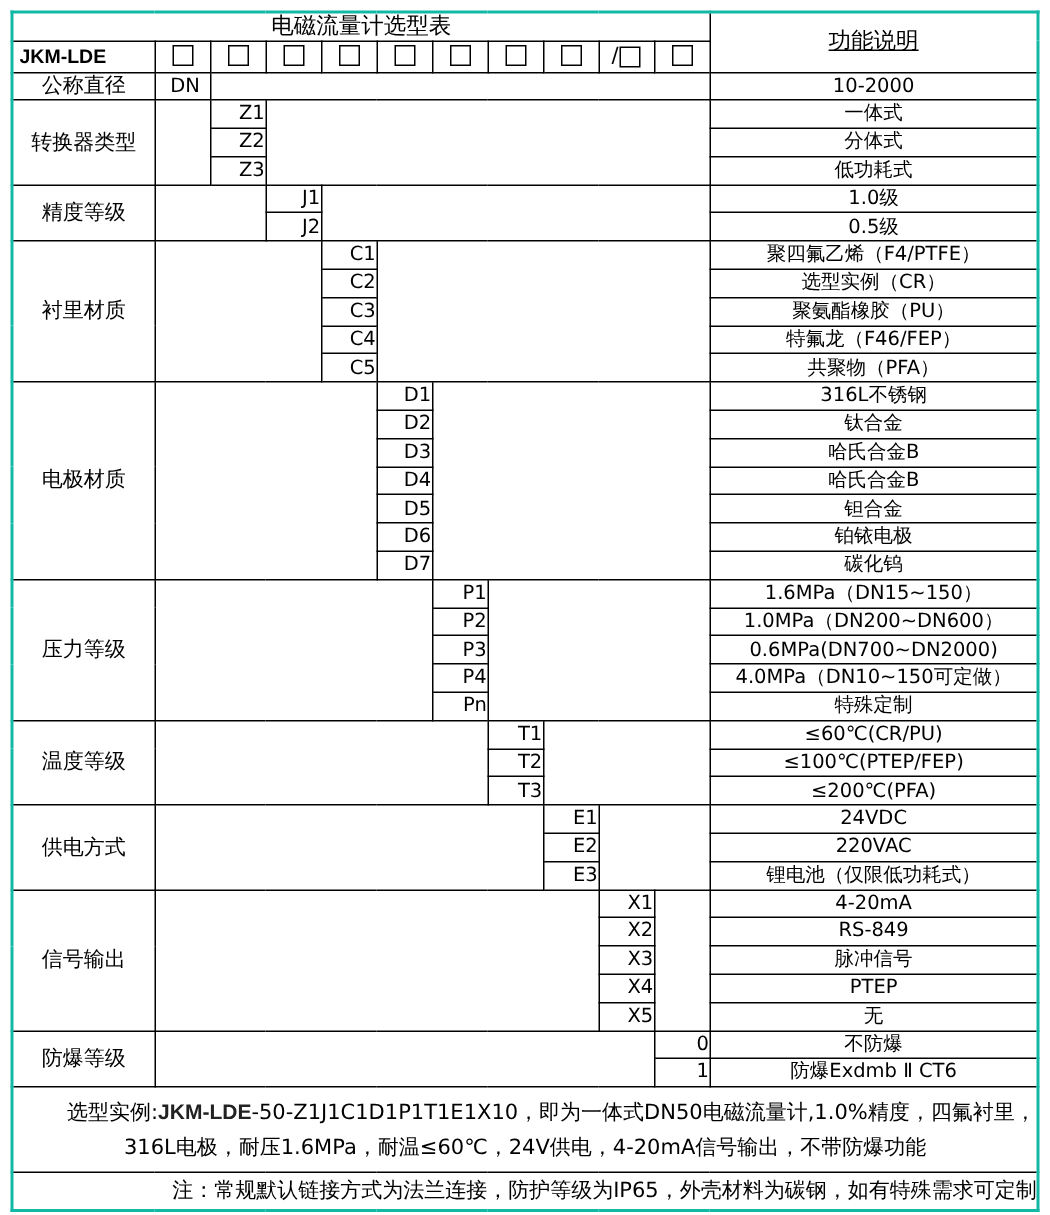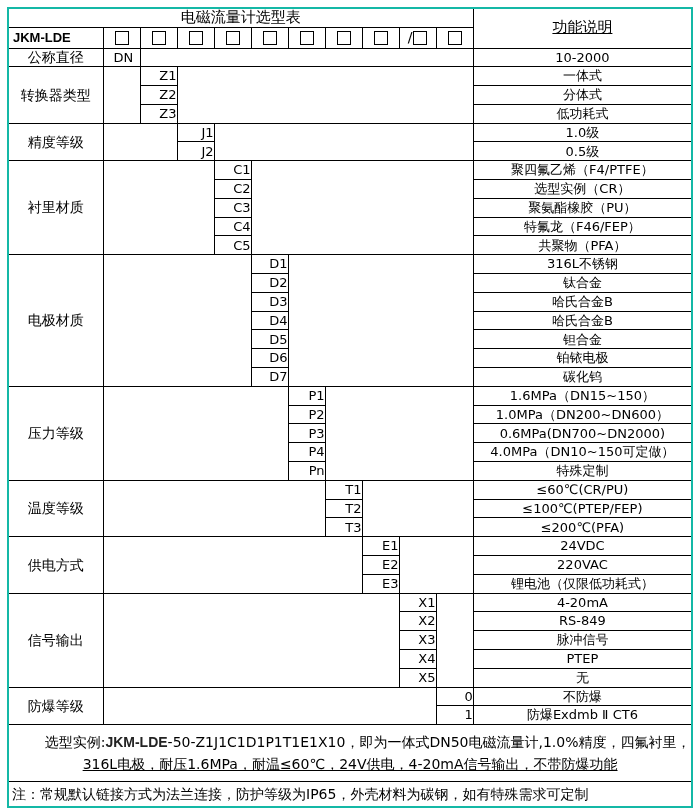--- a/index.html
+++ b/index.html
@@ -15,23 +15,23 @@
   td.func-header{font-size:15px;text-decoration:underline;}
   td.model-cell{text-align:left;padding-left:4px;font-weight:bold;font-size:13px;font-family:"Liberation Sans",sans-serif;}
   td.label-cell{font-size:14px;}
   td.code-cell{font-size:13px;text-align:right;}
   td.code-left{text-align:left;padding-left:10px;}
   td.func-cell{font-size:13px;}
   span.cbox{display:inline-block;width:12px;height:12px;border:1px solid #000;vertical-align:middle;background:#fff;}
   span.slash{font-size:14px;margin-right:1px;vertical-align:middle;}
   tr.example-row td{height:56px;font-size:14px;white-space:normal;}
   .ex-line1{text-align:center;padding-left:3px;line-height:1.6;margin-left:32px;}
-  .ex-line2{text-align:center;line-height:1.6;text-decoration:underline;}
+  .ex-line2{text-align:center;line-height:1.6;}
   .model-bold{font-weight:bold;font-family:"Liberation Sans",sans-serif;color:#222;}
-  tr.note-row td{height:24px;font-size:14px;text-align:left;padding-left:3px;}
+  tr.note-row td{height:24px;font-size:14px;text-align:right;padding-left:3px;}
 </style>
 </head>
 <body>
 
 <div class="sheet">
   <table>
     <colgroup>
       <col style="width:95px">
       <col style="width:37px">
         <col style="width:37px">

